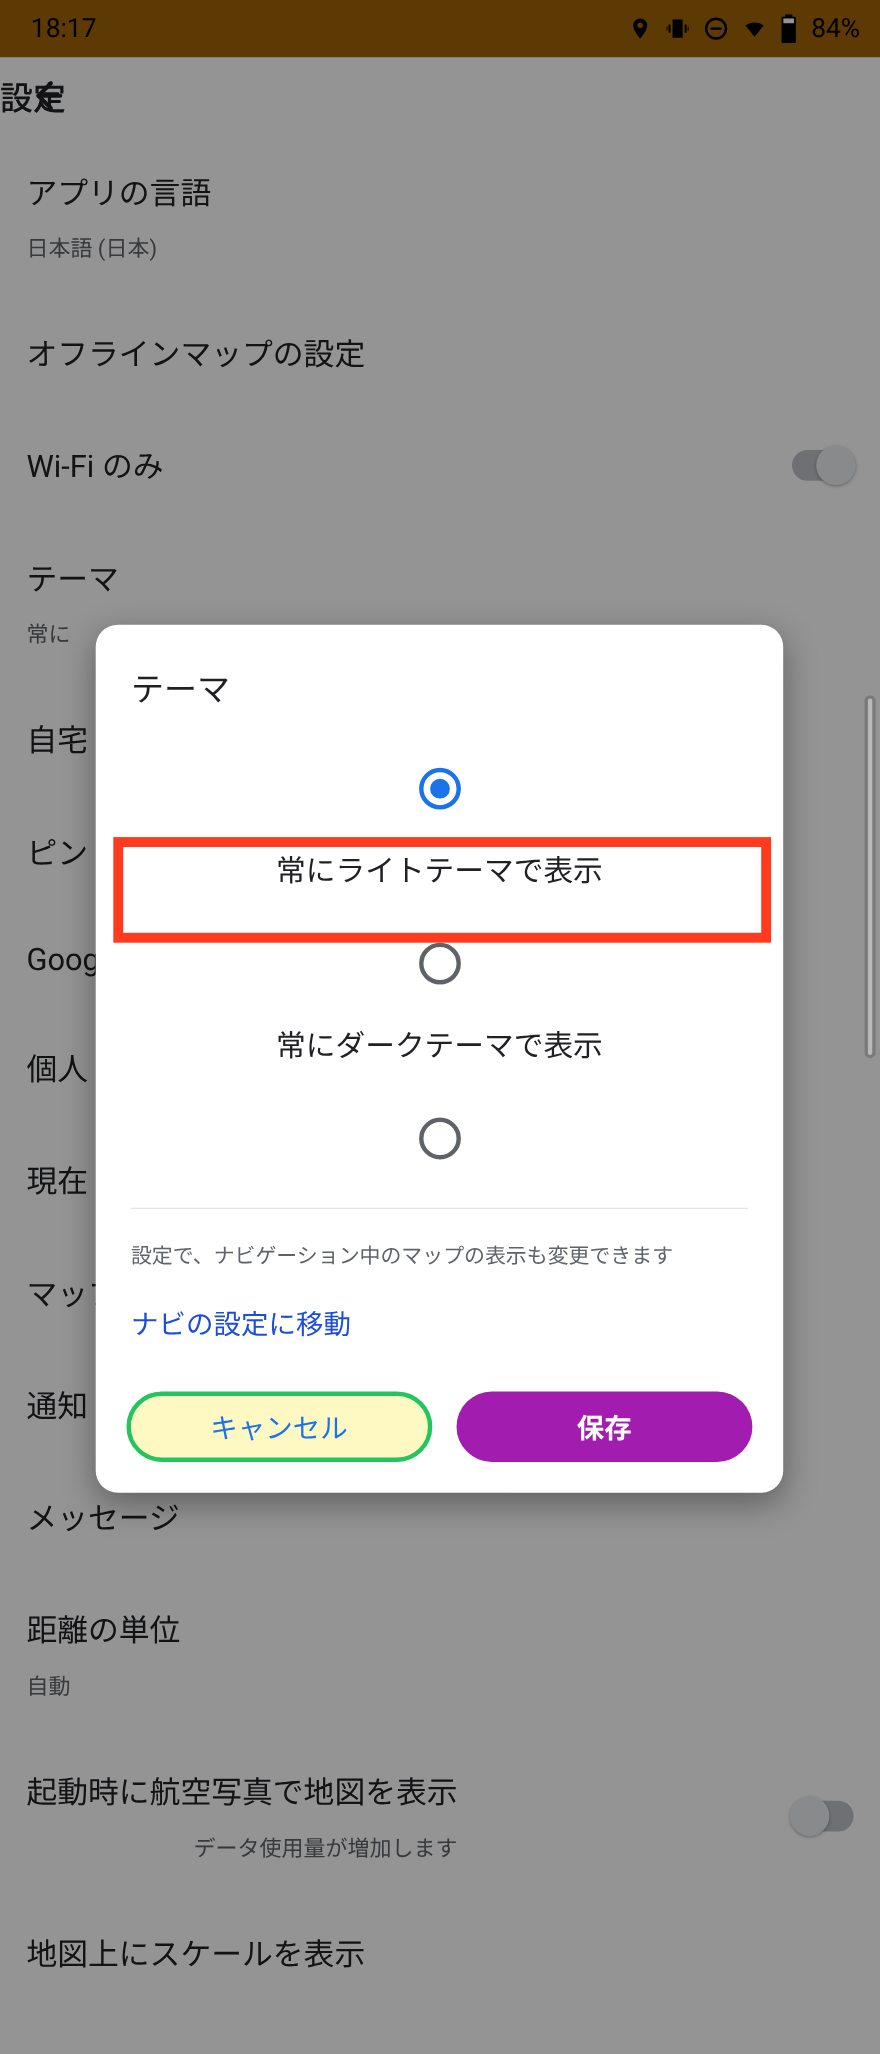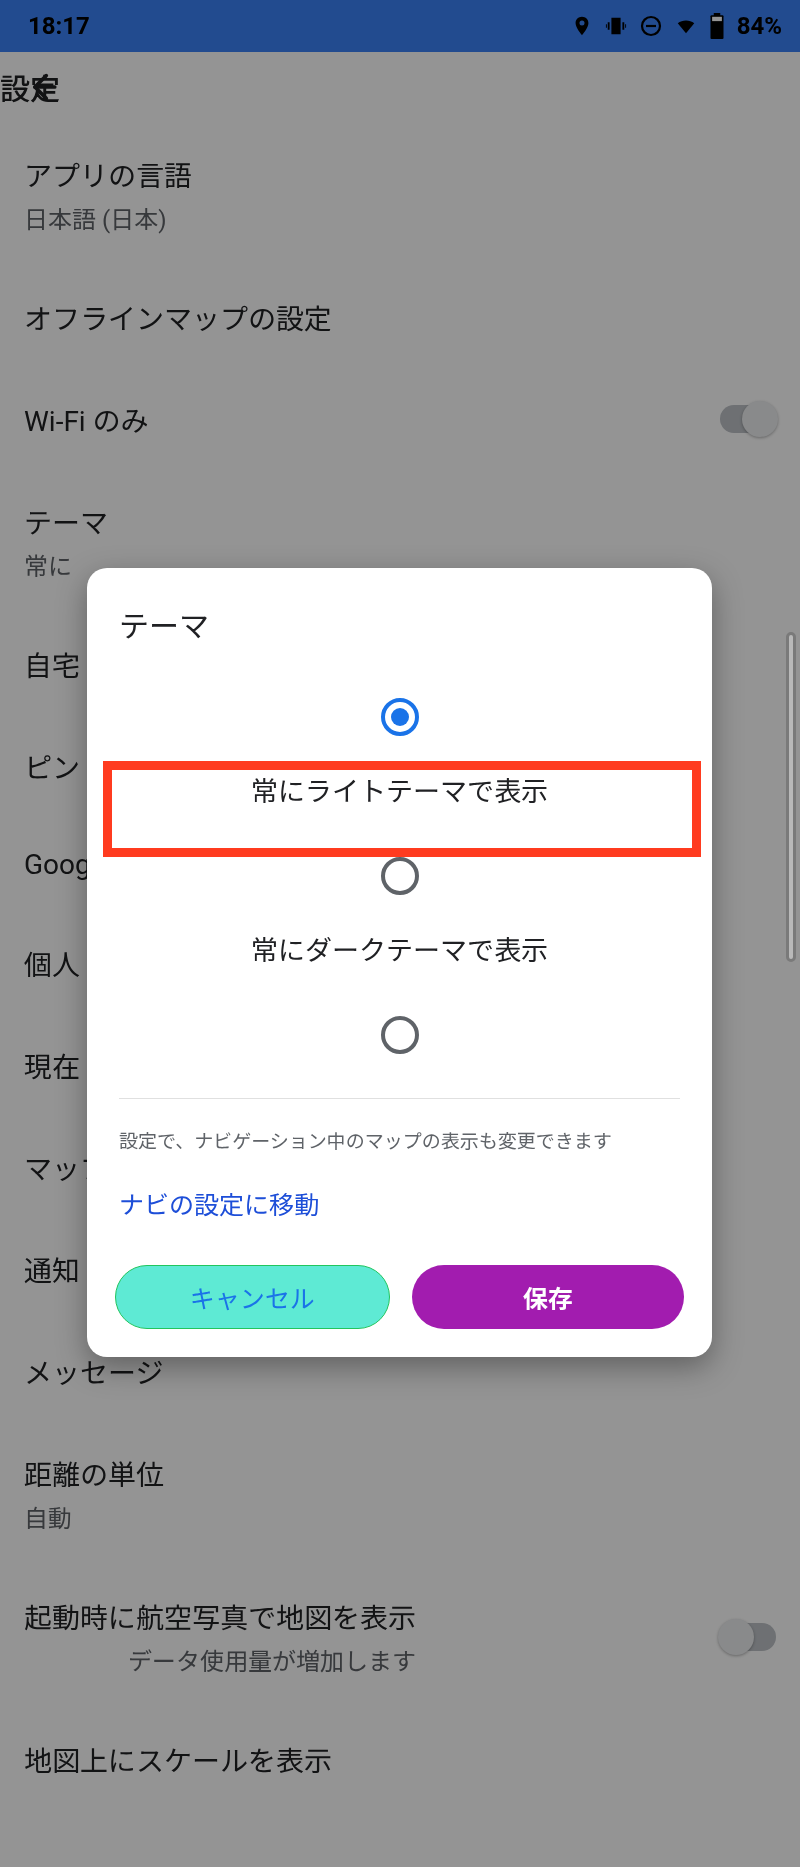--- a/index.html
+++ b/index.html
@@ -9,28 +9,28 @@
     font-family: 'Roboto', 'Noto Sans JP', 'Hiragino Sans', sans-serif;
     background: #ffffff;
     overflow: hidden;
     position: relative;
   }
 
   
   .status-bar {
     height: 52px;
     width: 100%;
-    background: #3b82f6;
+    background: #a16207;
     color: #000;
     display: flex;
     align-items: center;
     justify-content: space-between;
     padding: 0 18px 0 28px;
     font-size: 24px;
-    font-weight: 700;
+    font-weight: 400;
   }
   .status-right {
     display: flex;
     align-items: center;
     gap: 10px;
   }
   .status-right svg { display: block; }
   .battery-text { margin-left: 2px; }
 
   
@@ -51,21 +51,21 @@
     color: #202124;
     pointer-events: none;
   }
 
   
   .settings {
     padding: 32px 24px 0 24px;
   }
   .setting-item { margin-bottom: 62px; }
   .setting-item .primary { font-size: 28px; color: #202124; font-weight: 400; }
-  .setting-item .secondary { font-size: 24px; color: #5f6368; margin-top: 6px; }
+  .setting-item .secondary { font-size: 20px; color: #5f6368; margin-top: 16px; }
   .setting-item.with-switch {
     display: flex;
     align-items: center;
     justify-content: space-between;
     text-align: right;
   }
   .switch {
     width: 56px; height: 28px;
     background: #bdc1c6;
     border-radius: 14px;
@@ -177,23 +177,23 @@
   .btn {
     flex: 1;
     height: 64px;
     border-radius: 32px;
     font-size: 25px;
     display: flex;
     align-items: center;
     justify-content: center;
   }
   .btn-outline {
-    border: 1px solid #22c55e;
+    border: 4px solid #22c55e;
     color: #1a73e8;
-    background: #5eead4;
+    background: #fef9c3;
   }
   .btn-fill {
     background: #a21caf;
     color: #fff;
     font-weight: bold;
   }
 </style>
 </head>
 <body>
 

